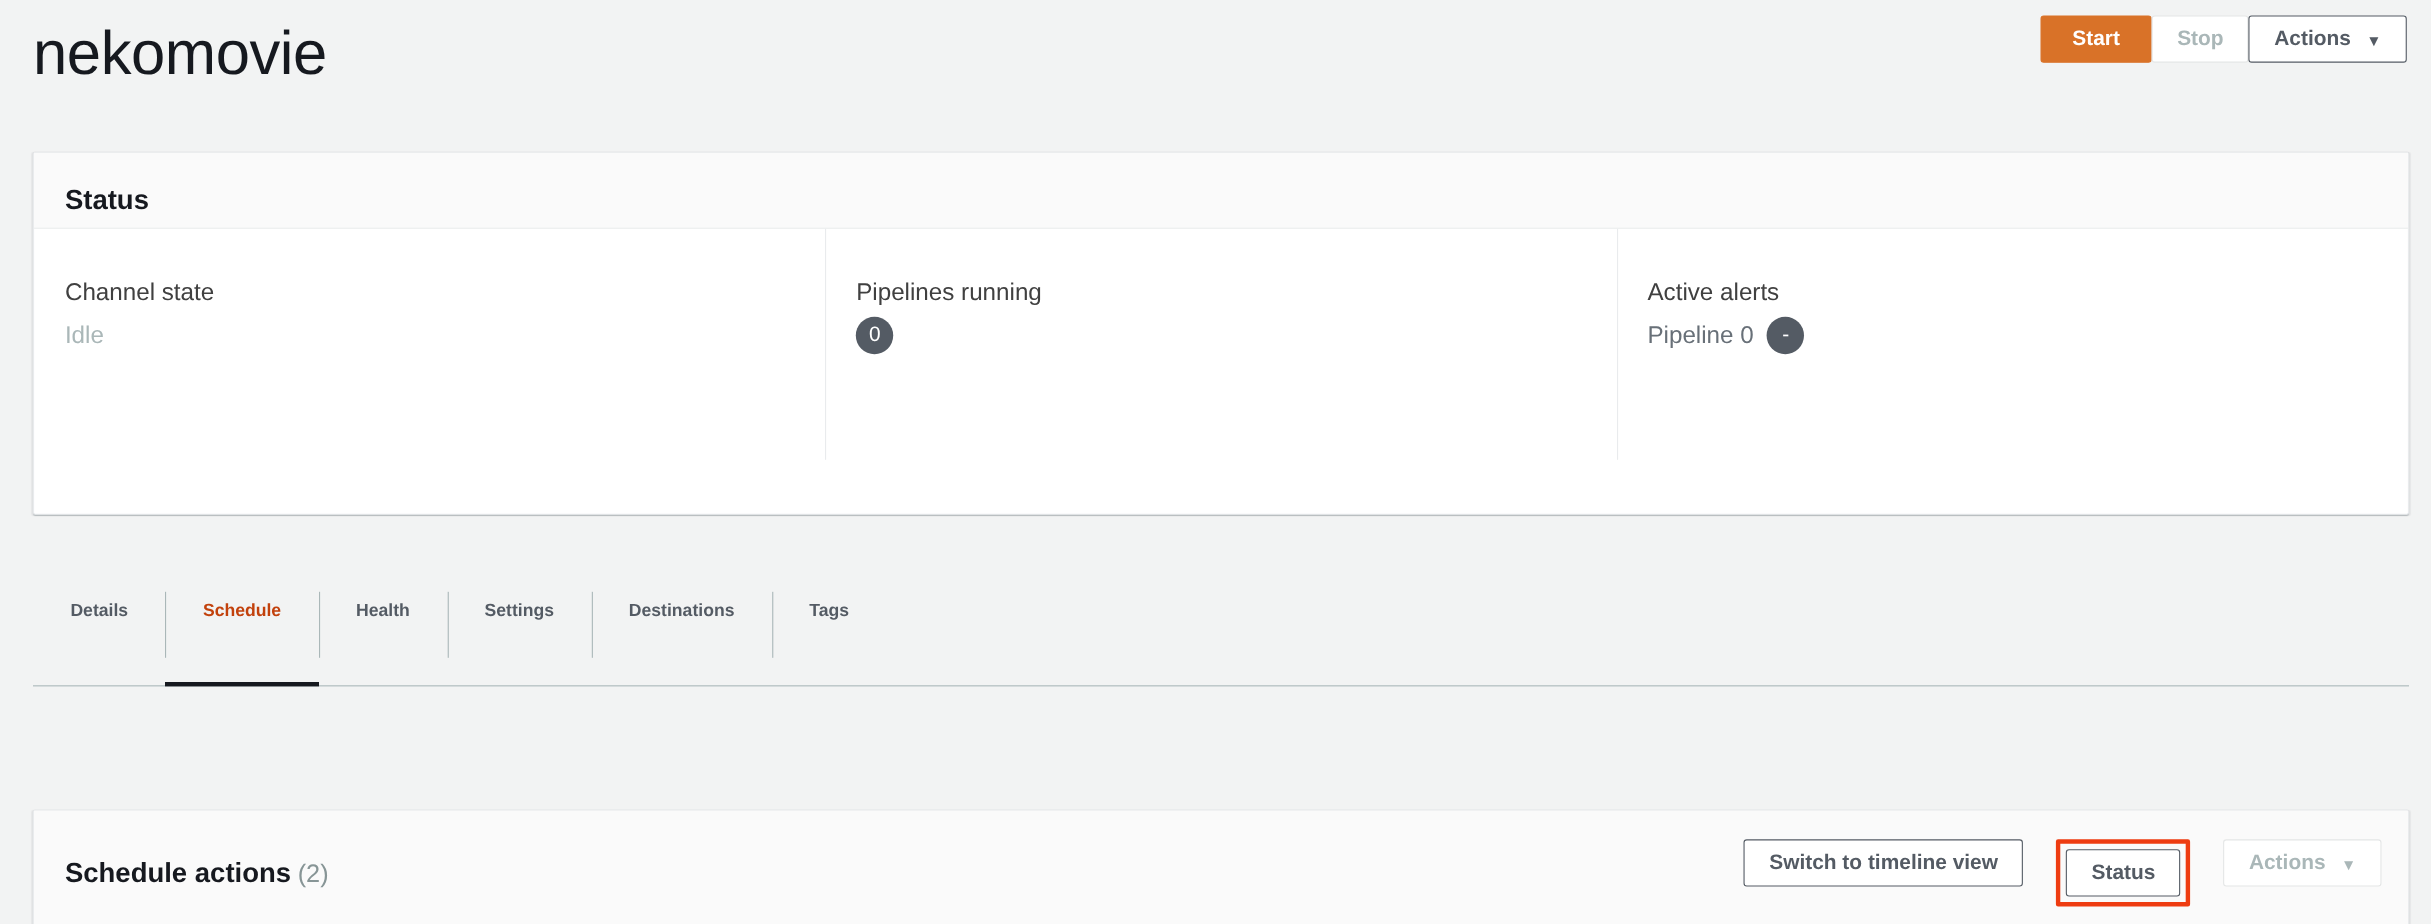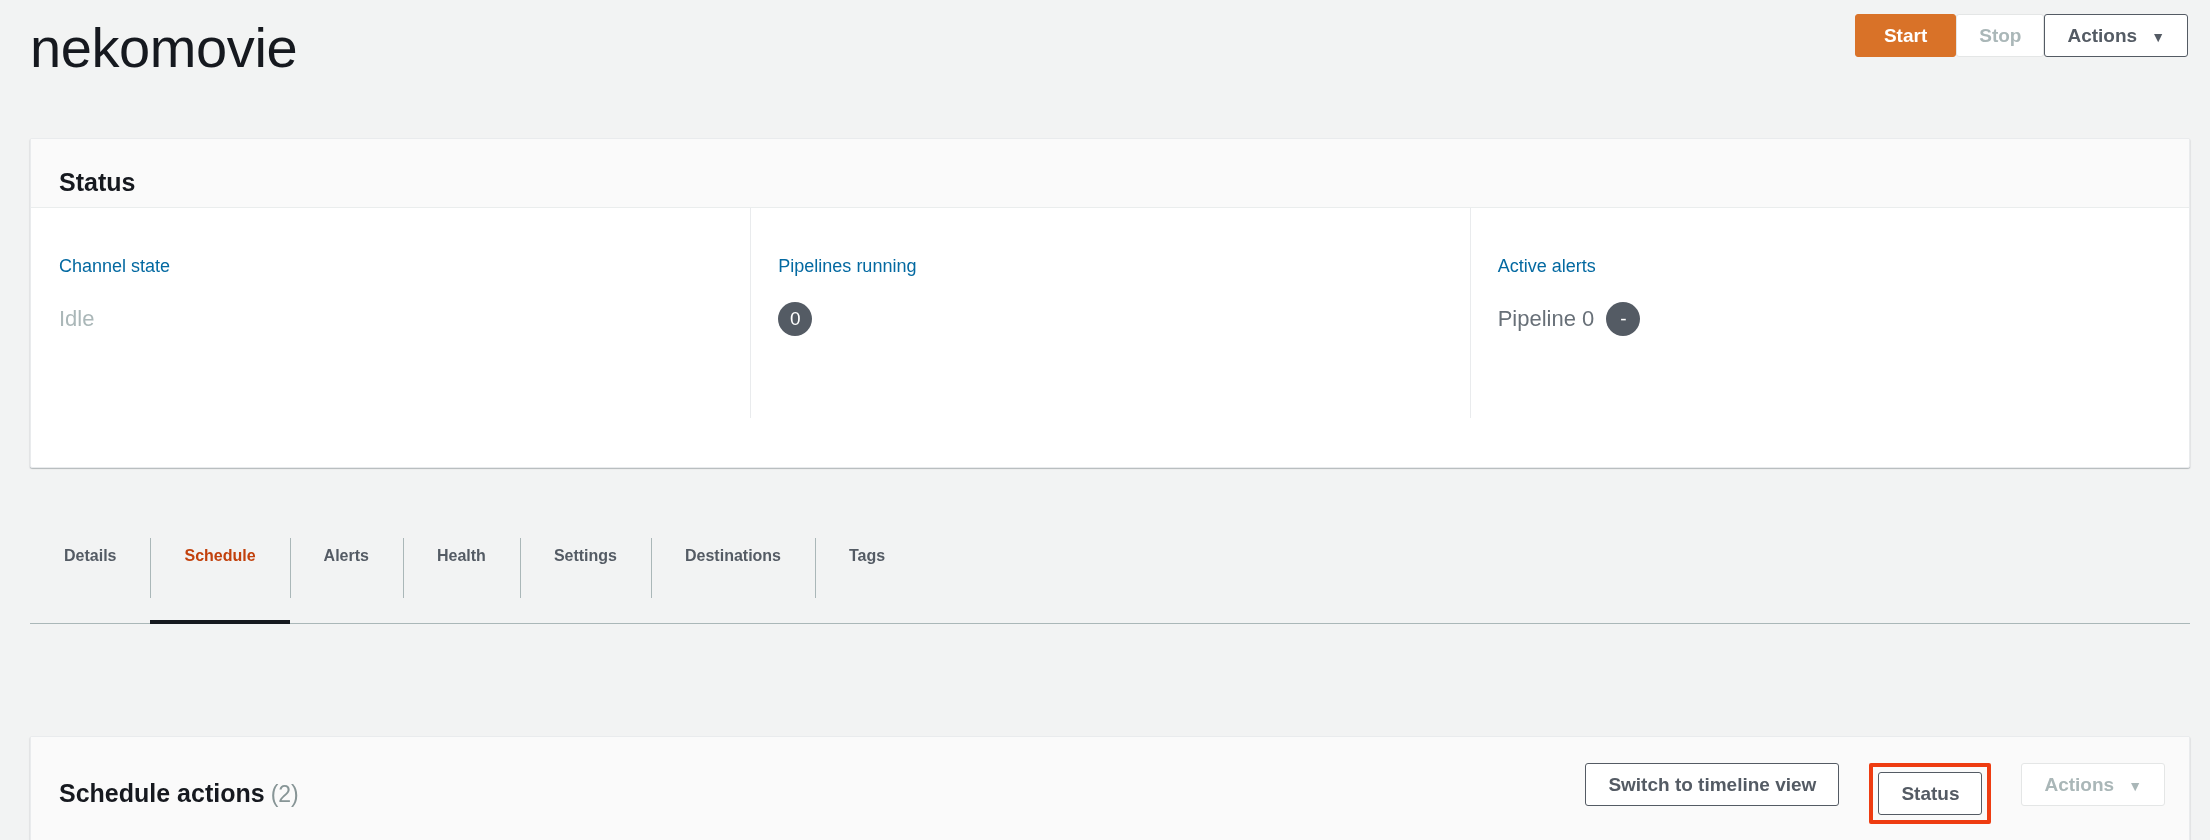--- a/index.html
+++ b/index.html
@@ -130,24 +130,24 @@
   .status-col + .status-col::before {
     content: "";
     position: absolute;
     left: 0;
     top: 0;
     bottom: 30px;
     width: 1px;
     background: #e9ebed;
   }
   .status-label {
-    font-size: 18px;
-    color: #0369a1;
+    font-size: 22px;
+    color: #404040;
     line-height: 28px;
-    margin-bottom: 22px;
+    margin-bottom: 8px;
   }
   .status-value {
     font-size: 22px;
     color: #aab7b8;
     line-height: 34px;
     display: flex;
     align-items: center;
   }
   .status-value.muted-dark { color: #687078; }
   .badge-circle {
@@ -288,23 +288,20 @@
 </div>
 
 <div class="tabs">
   <div class="tab">
     <span>Details</span>
   </div>
   <div class="tab active">
     <span>Schedule</span>
   </div>
   <div class="tab">
-    <span>Alerts</span>
-  </div>
-  <div class="tab">
     <span>Health</span>
   </div>
   <div class="tab">
     <span>Settings</span>
   </div>
   <div class="tab">
     <span>Destinations</span>
   </div>
   <div class="tab">
     <span>Tags</span>

